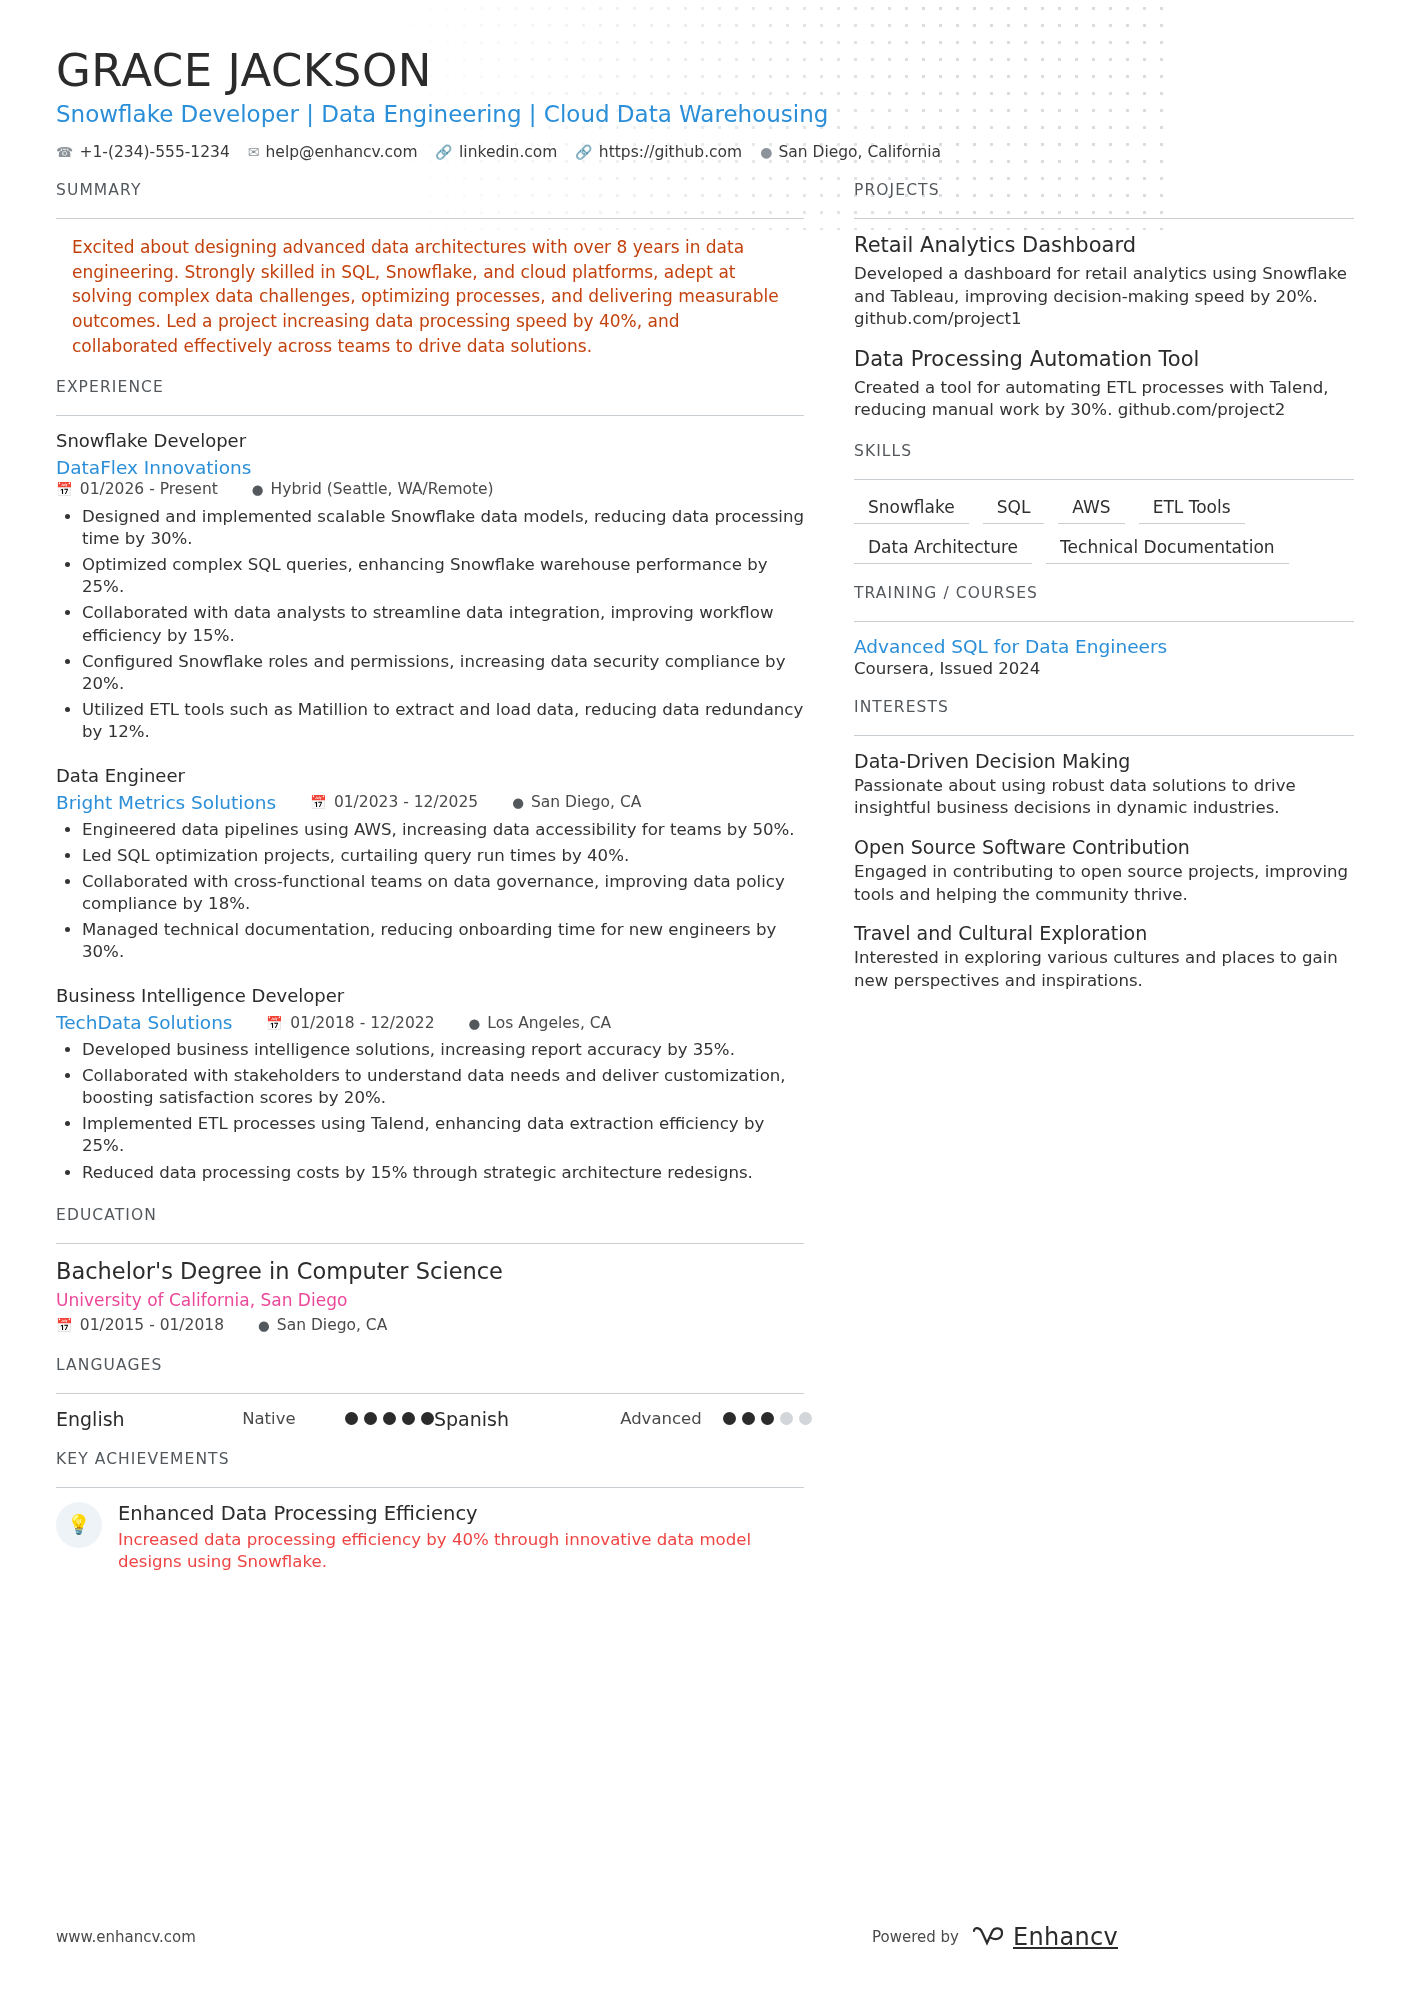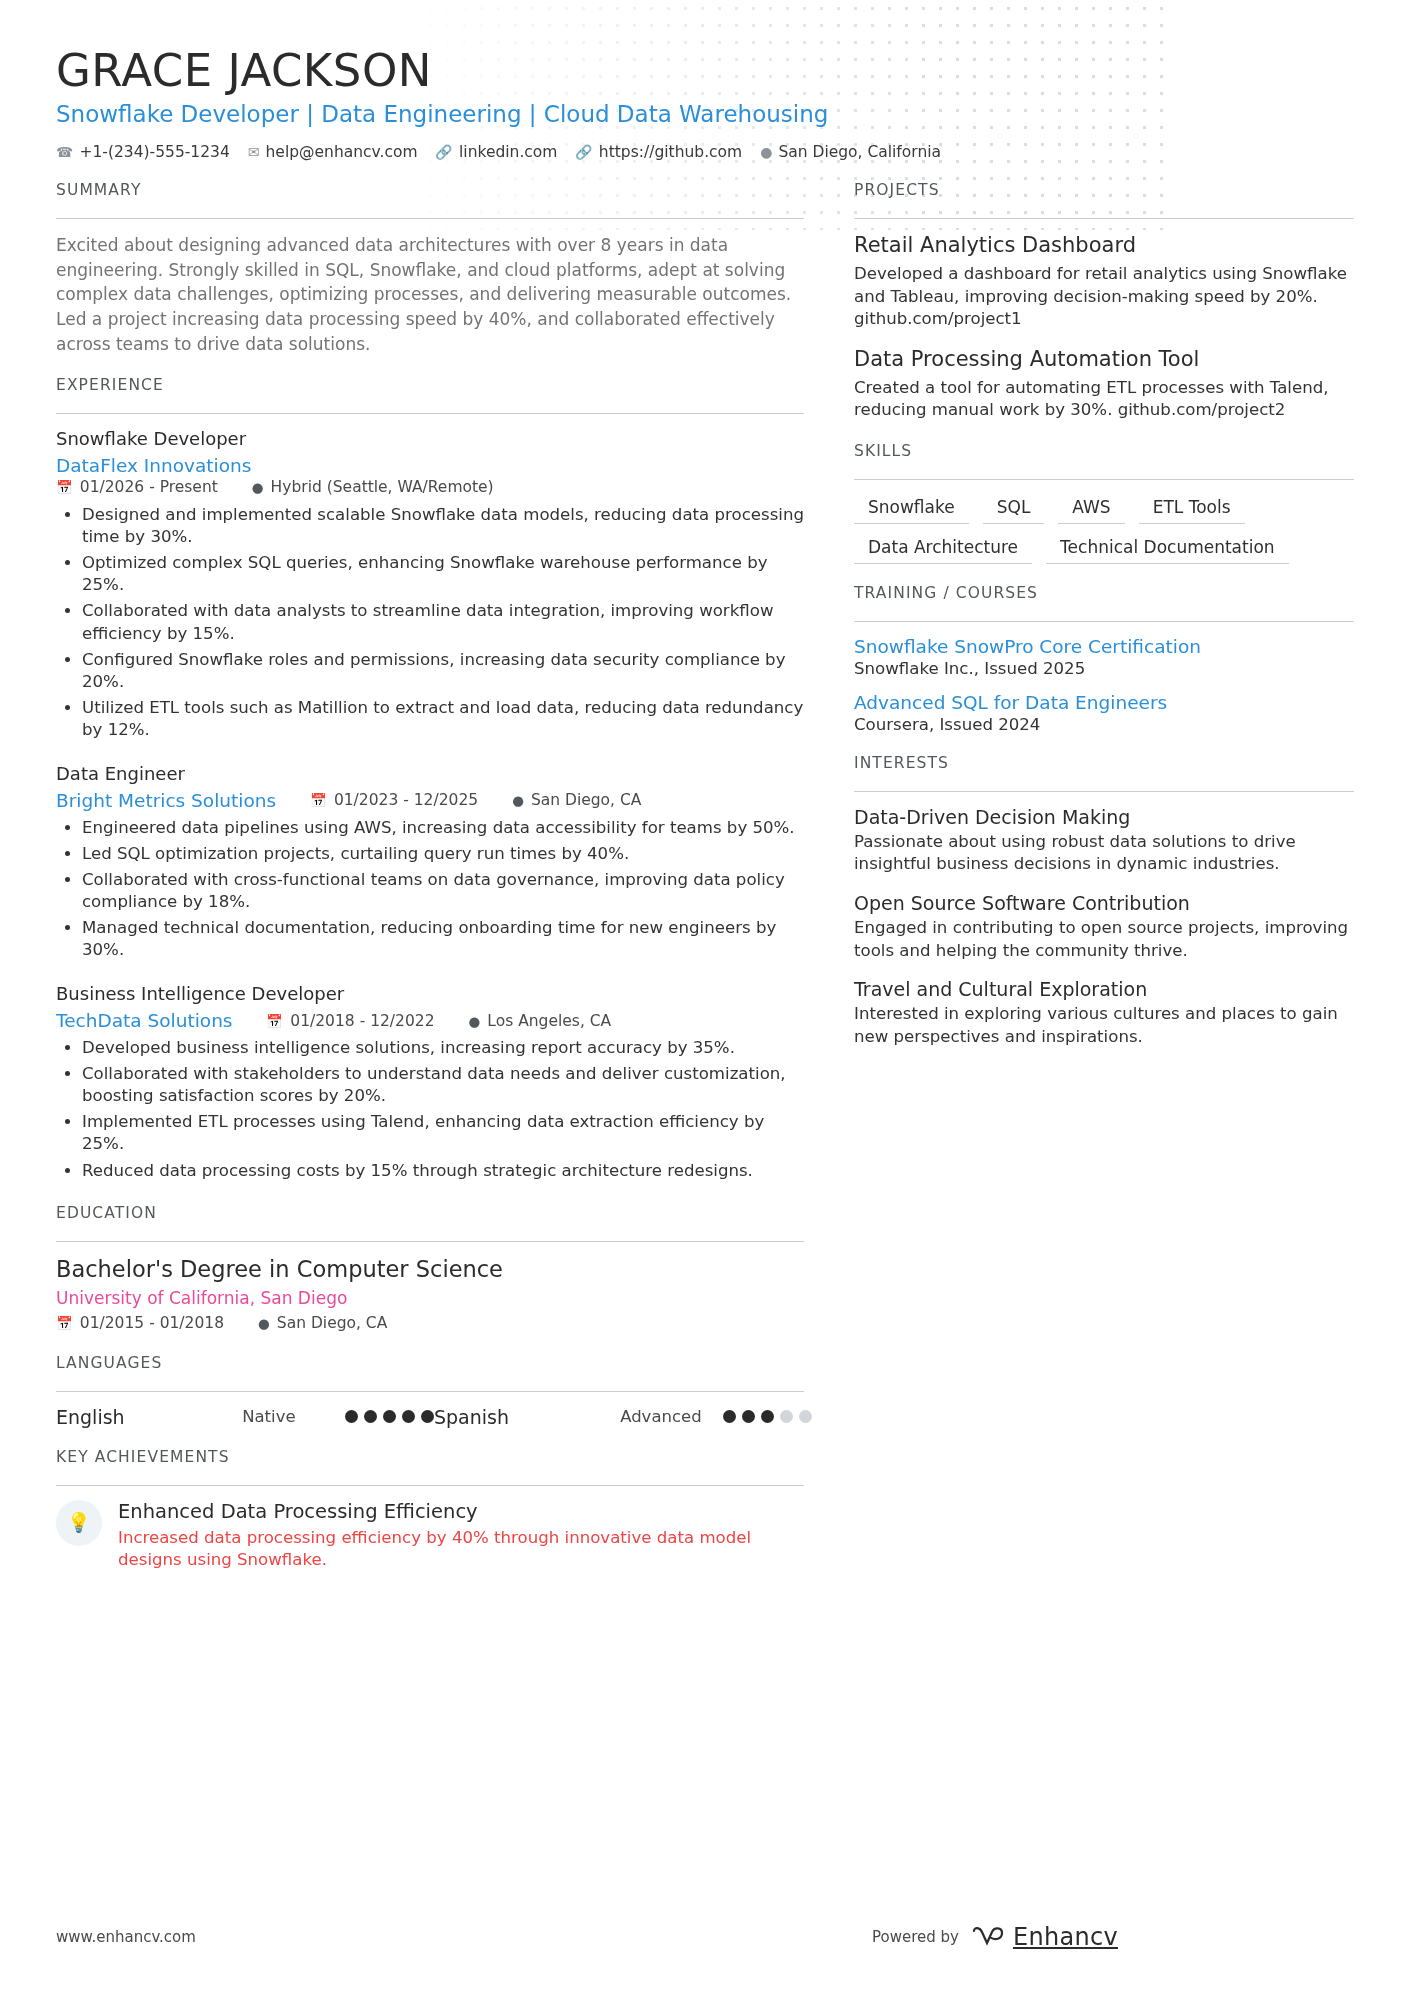--- a/index.html
+++ b/index.html
@@ -81,22 +81,22 @@
     font-weight: 400;
     padding-bottom: 19px;
     border-bottom: 1px solid #c9ced3;
     margin: 20px 0 14px 0;
   }
   .col-right .sec-title:first-child { margin-top: 0; }
 
   p.para {
     font-size: 17px;
     line-height: 1.45;
-    margin: 0;
-    color: #737373;
+    margin: 16px;
+    color: #c2410c;
   }
 
   .job { margin-bottom: 22px; }
   .job:last-child { margin-bottom: 4px; }
   .job-title {
     font-size: 18px;
     font-weight: 400;
     color: #2b2b2b;
     margin: 0 0 6px 0;
   }
@@ -380,24 +380,20 @@
         <div class="skills">
           <span class="skill">Snowflake</span>
           <span class="skill">SQL</span>
           <span class="skill">AWS</span>
           <span class="skill">ETL Tools</span>
           <span class="skill">Data Architecture</span>
           <span class="skill">Technical Documentation</span>
         </div>
 
         <div class="sec-title">TRAINING / COURSES</div>
-        <div class="course">
-          <div class="course-title">Snowflake SnowPro Core Certification</div>
-          <p class="course-sub">Snowflake Inc., Issued 2025</p>
-        </div>
         <div class="course">
           <div class="course-title">Advanced SQL for Data Engineers</div>
           <p class="course-sub">Coursera, Issued 2024</p>
         </div>
 
         <div class="sec-title">INTERESTS</div>
         <div class="interest">
           <div class="interest-title">Data-Driven Decision Making</div>
           <p class="interest-desc">Passionate about using robust data solutions to drive insightful business decisions in dynamic industries.</p>
         </div>

